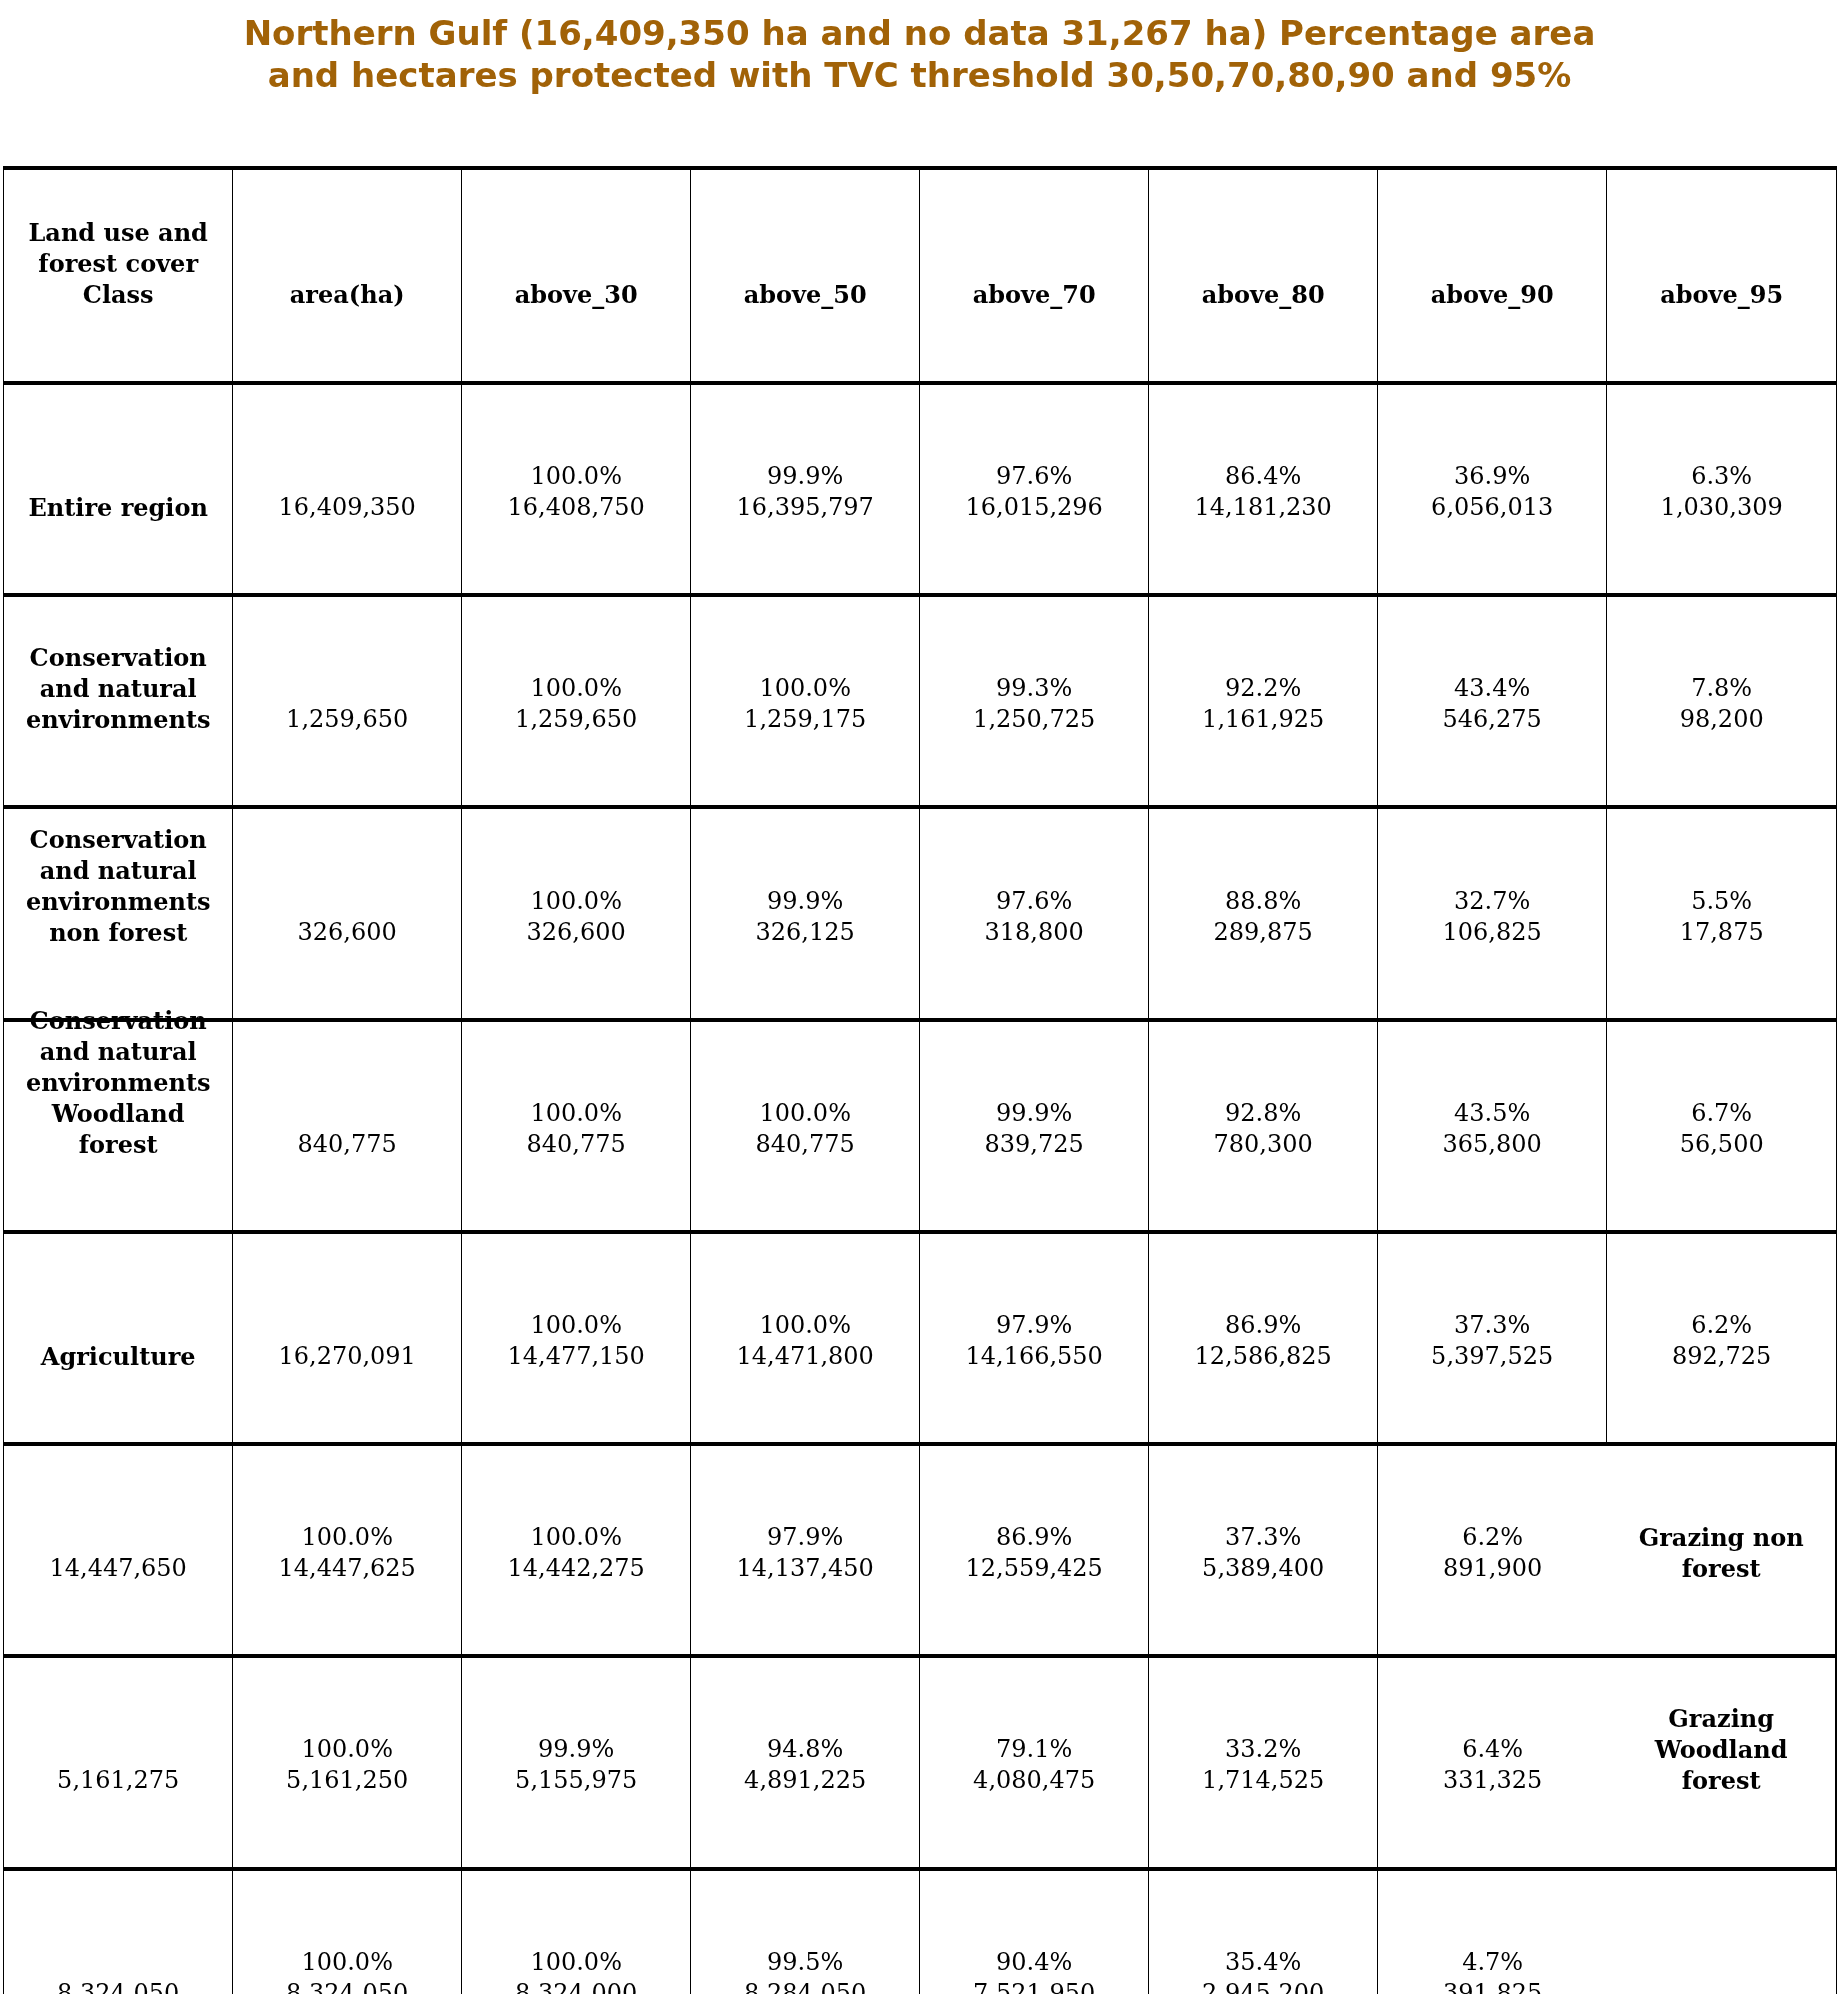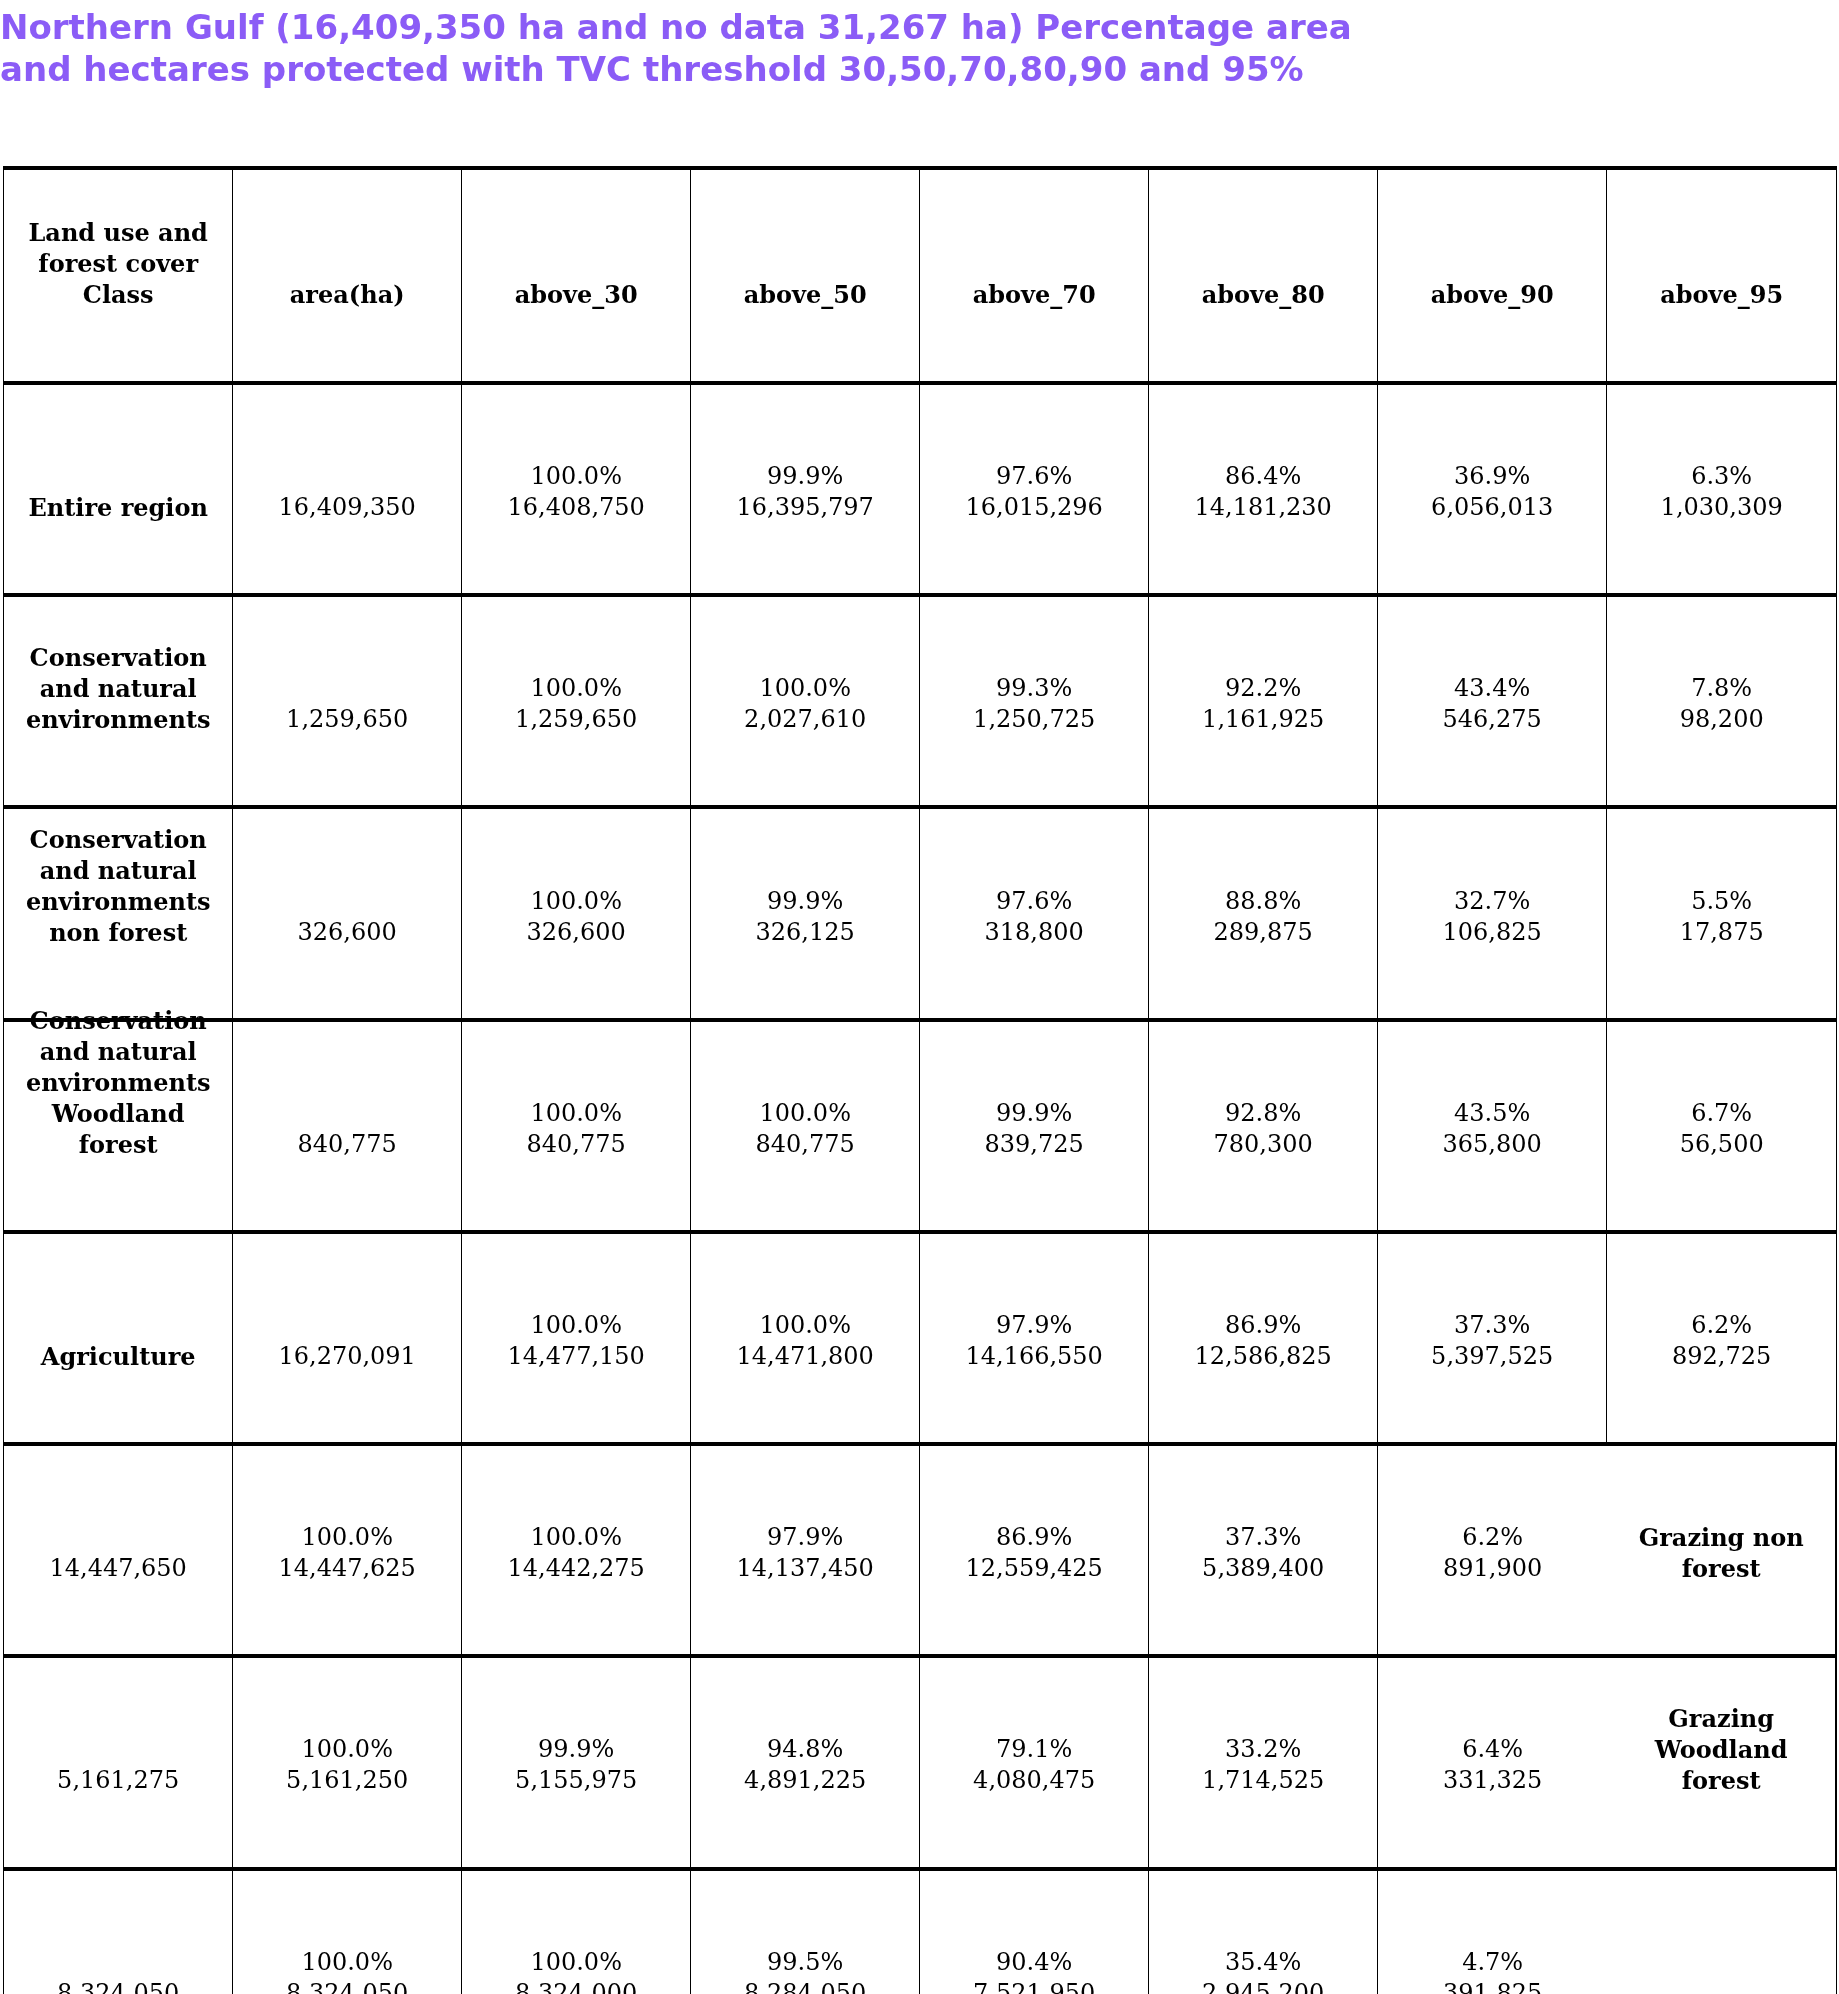--- a/index.html
+++ b/index.html
@@ -1,21 +1,21 @@
 <!DOCTYPE html>
 <html style="font-size:6.4px"><head>
 <meta charset="utf-8">
 <style>
   html,body{margin:0;padding:0;background:#ffffff;}
   .page{position:relative;width:1839px;height:2548px;background:#fff;overflow:hidden;
         font-family:"DejaVu Serif", serif;color:#000;}
   
-  .title{position:absolute;top:6px;left:0;width:100%;text-align:left;
+  .title{position:absolute;top:12px;left:0;width:100%;text-align:center;
          font-family:"DejaVu Sans", sans-serif;font-weight:bold;
-         font-size:34px;line-height:42px;color:#8b5cf6;}
+         font-size:34px;line-height:42px;color:#a16207;}
   
   .data-table{position:absolute;left:3.2px;top:166px;width:1834px;height:2133px;
               box-sizing:border-box;border:1.6px solid #000;border-top-width:4.8px;border-bottom-width:4.8px;
               display:grid;grid-template-columns:repeat(8,1fr);grid-template-rows:215px repeat(9,1fr);
               background:#fff;}
   .cell{position:relative;border-right:1.6px solid #000;border-bottom:4px solid #000;background:#fff;box-sizing:border-box;}
   .col-last{border-right:none;}
   .cell-inner{position:absolute;left:4.8px;right:4.8px;bottom:calc(50% - 34px);
               text-align:center;font-size:24px;line-height:31px;}
   .label-inner{left:7.2px;right:7.2px;}
@@ -106,21 +106,21 @@
       </div>
       <div class="cell">
         <div class="cell-inner">
           <div class="">100.0%</div>
           <div class="">1,259,650</div>
         </div>
       </div>
       <div class="cell">
         <div class="cell-inner">
           <div class="">100.0%</div>
-          <div class="">2,027,610</div>
+          <div class="">1,259,175</div>
         </div>
       </div>
       <div class="cell">
         <div class="cell-inner">
           <div class="">99.3%</div>
           <div class="">1,250,725</div>
         </div>
       </div>
       <div class="cell">
         <div class="cell-inner">

